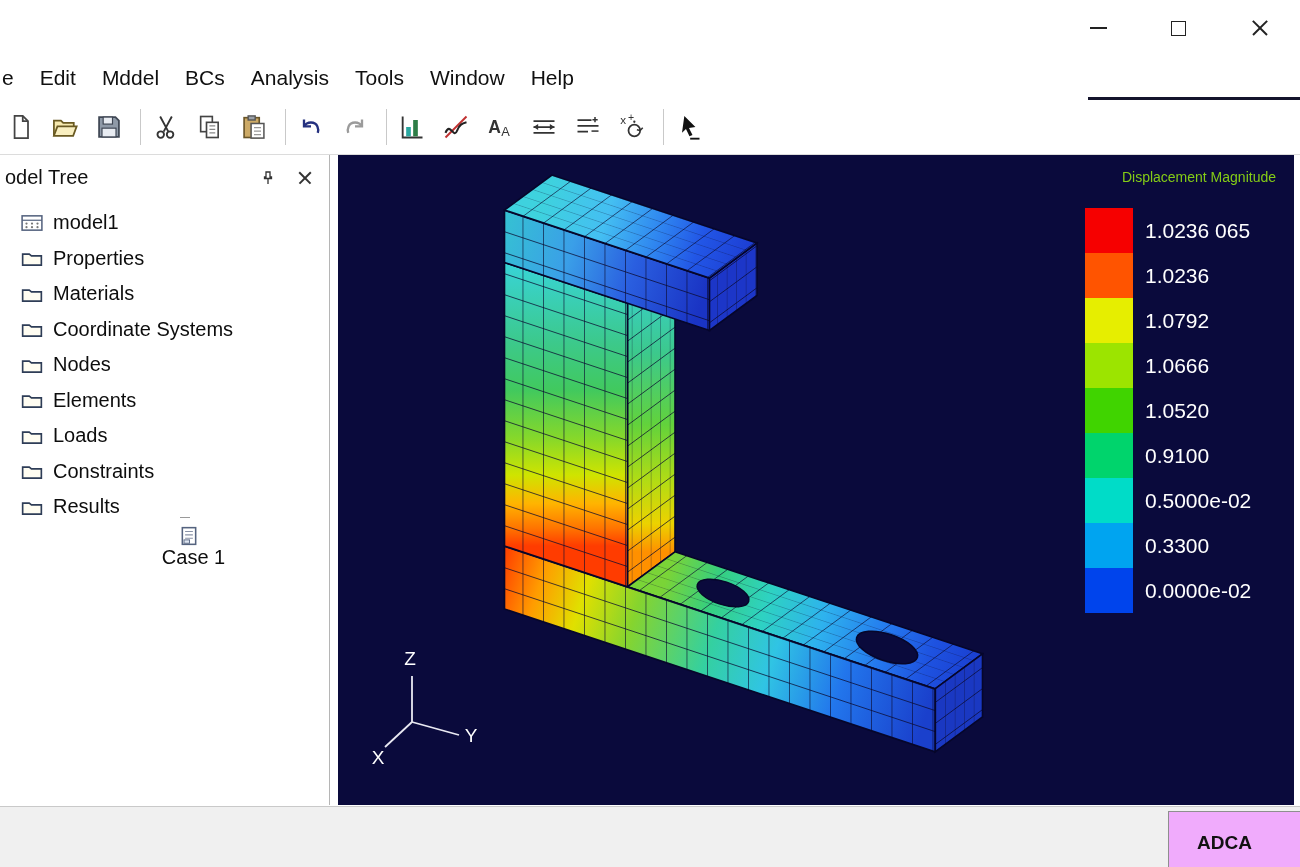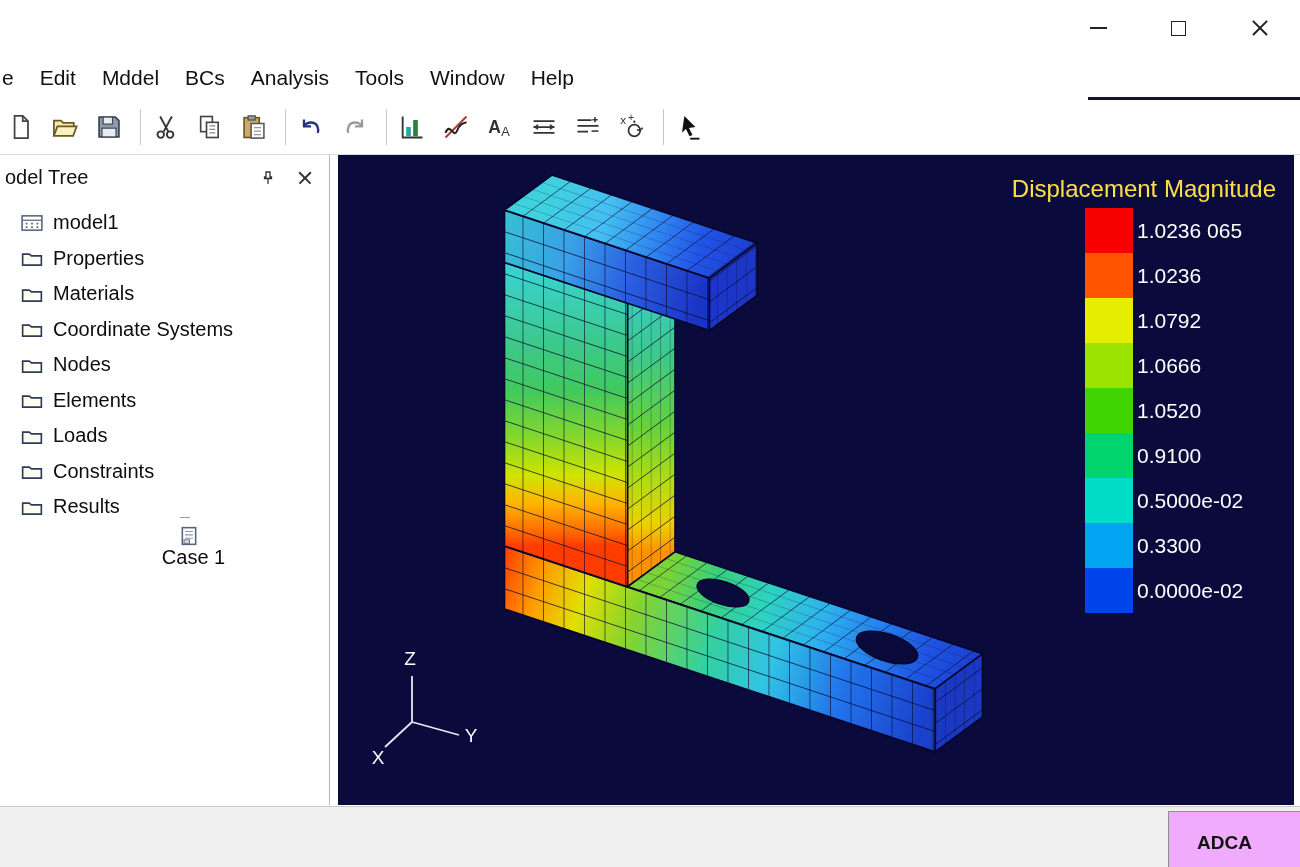--- a/index.html
+++ b/index.html
@@ -42,25 +42,25 @@
   .tree-row { height:35.5px; display:flex; align-items:center; padding-left:21px; }
   .tree-row.indent1 { padding-left:58px;flex-direction:column; }
   .tree-icon { width:22px; height:20px; margin-right:10px; flex:none; }
   .tree-icon svg { width:22px; height:20px; display:block; }
   .tree-label { font-size:20px; color:#0d0d0d; white-space:nowrap; }
   .elbow { width:10px; height:16px; border-left:1px solid #9a9a9a; border-bottom:1px solid #9a9a9a; margin:-8px 4px 8px -14px; }
 
   
   .viewport { position:absolute; left:338px; top:155px; width:956px; height:650px; background:#0a0a3c; overflow:hidden; }
   .model-svg { position:absolute; left:0; top:0; }
-  .legend-title { position:absolute; right:18px; top:20px; font-size:24px; color:#fde047; white-space:nowrap; }
+  .legend-title { position:absolute; right:18px; top:14px; font-size:14px; color:#84cc16; white-space:nowrap; }
   .legend { position:absolute; left:747px; top:53px; }
   .legend-row { display:flex; height:45px; align-items:center; }
   .legend-swatch { width:48px; height:45px; flex:none; }
-  .legend-value { margin-left:4px; font-size:21px; color:#fff; white-space:nowrap; }
+  .legend-value { margin-left:12px; font-size:21px; color:#fff; white-space:nowrap; }
 
   
   .statusbar { position:absolute; left:0; top:806px; width:1300px; height:61px; background:#f0f0f0; border-top:1px solid #c9c9c9; }
   .adca-box { position:absolute; right:0; top:4px; width:132px; height:63px; background:#f0abfc; border:1px solid #8f8f8f; border-right:none; display:flex; align-items:center; padding-left:28px; }
   .adca-label { font-size:19px; font-weight:bold; color:#111; }
 
   svg text { font-family:"Liberation Sans", sans-serif; }
 </style>
 </head>
 <body>

